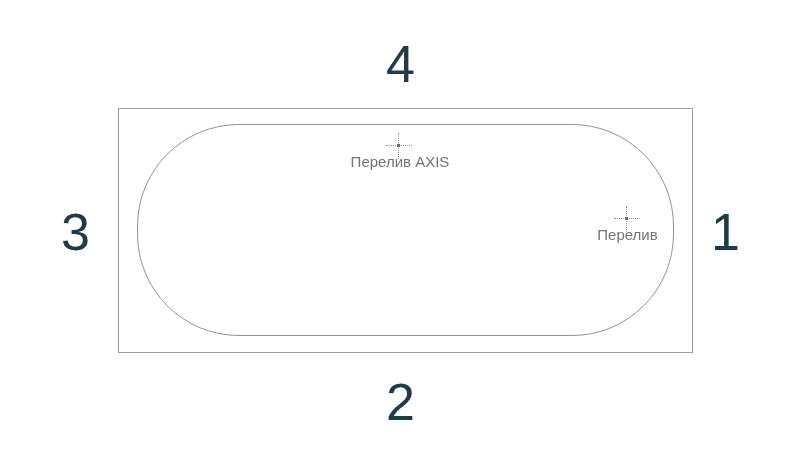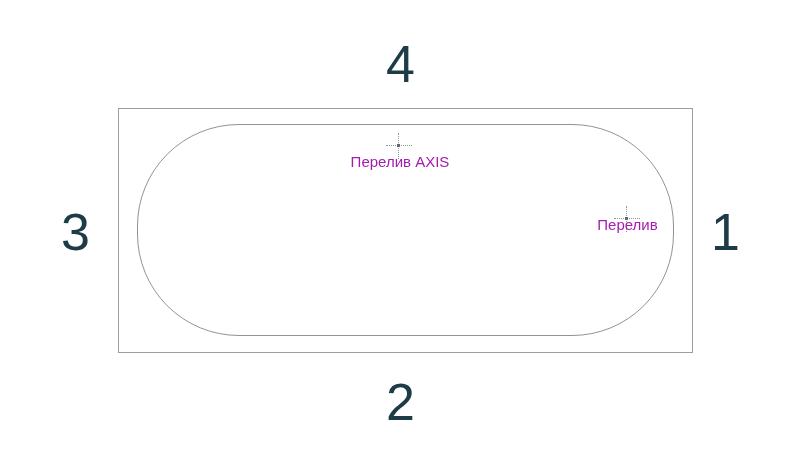--- a/index.html
+++ b/index.html
@@ -85,26 +85,26 @@
   .ch-axis     { left: 386px; top: 133px; }
   .ch-overflow { left: 614px; top: 206px; }
 
   
   .marker-label {
     position: absolute;
     text-align: center;
     font-size: 15px;
     line-height: 18px;
     font-weight: 400;
-    color: #a21caf;
+    color: #737373;
     font-family: "Liberation Sans", sans-serif;
     white-space: nowrap;
   }
   .lbl-axis     { left: 320px; width: 160px; top: 153px; }
-  .lbl-overflow { left: 567px; width: 121px; top: 216px; }
+  .lbl-overflow { left: 567px; width: 121px; top: 226px; }
 </style>
 </head>
 <body>
 
 <div class="canvas">
 
   <div class="num-label num-top">4</div>
 
   <div class="num-label num-bottom">2</div>
 

